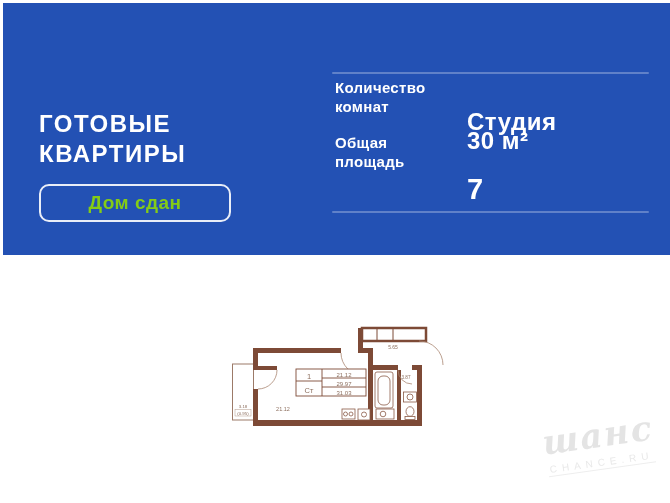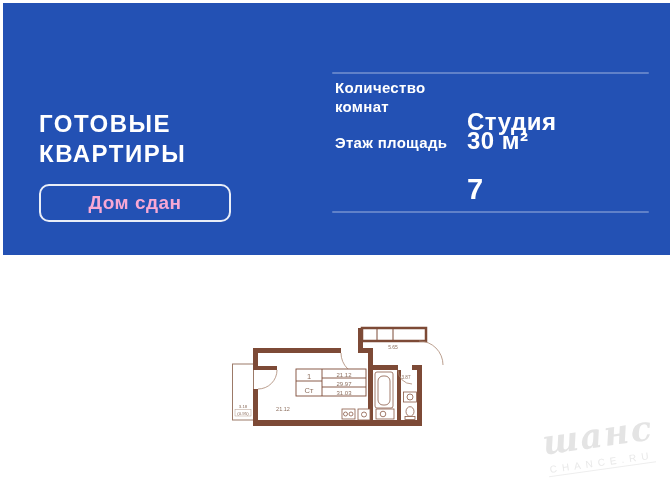--- a/index.html
+++ b/index.html
@@ -12,21 +12,21 @@
     position:absolute;left:3px;top:3px;right:0;height:252px;
     background:#2351b4;color:#ffffff;
   }
   .banner-title{
     position:absolute;left:36px;top:106px;
     font-size:24px;font-weight:800;letter-spacing:1.5px;line-height:30px;
   }
   .badge{
     position:absolute;left:36px;top:181px;width:188px;height:34px;
     border:2px solid rgba(255,255,255,.9);border-radius:10px;background:transparent;
-    color:#f9a8d4;font-family:"Liberation Sans",sans-serif;
+    color:#84cc16;font-family:"Liberation Sans",sans-serif;
     font-size:19px;font-weight:600;letter-spacing:.5px;
     display:flex;align-items:center;justify-content:center;cursor:pointer;
   }
   .divider{
     position:absolute;left:329px;width:317px;height:2px;border-radius:1px;
     background:rgba(255,255,255,.28);
   }
   .divider.top{top:69px;}
   .divider.bottom{top:208px;}
   .spec-label{
@@ -78,21 +78,21 @@
     <div class="badge">
       <span>Дом сдан</span>
     </div>
 
     <div class="divider top"></div>
     <div class="divider bottom"></div>
 
     <div class="spec-label r1">Количество комнат</div>
     <div class="spec-value r1">Студия</div>
 
-    <div class="spec-label r2">Этаж площадь</div>
+    <div class="spec-label r2">Общая площадь</div>
     <div class="spec-value r2">30 м²</div>
 
     <div class="spec-value r3">7</div>
   </div>
 
   <svg class="plan" width="245" height="135" viewBox="0 0 245 135">
 
     <g>
       <rect class="thinline" x="7.5" y="56" width="21" height="56"></rect>
     </g>

